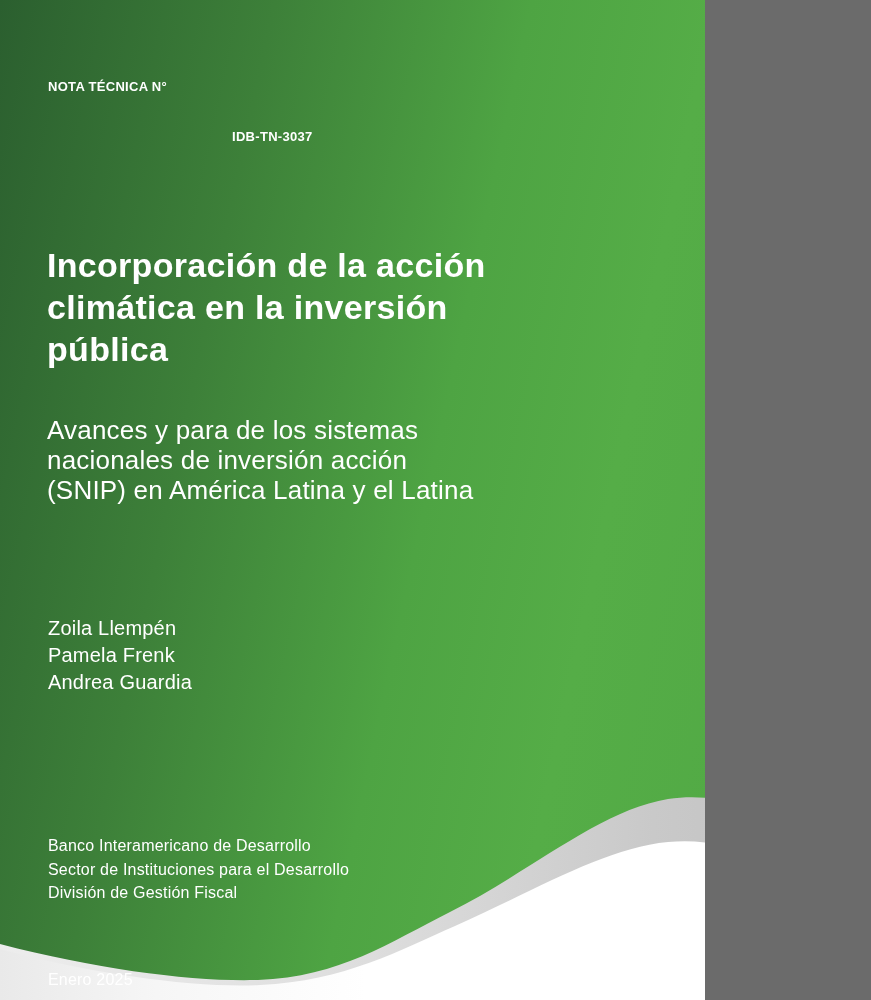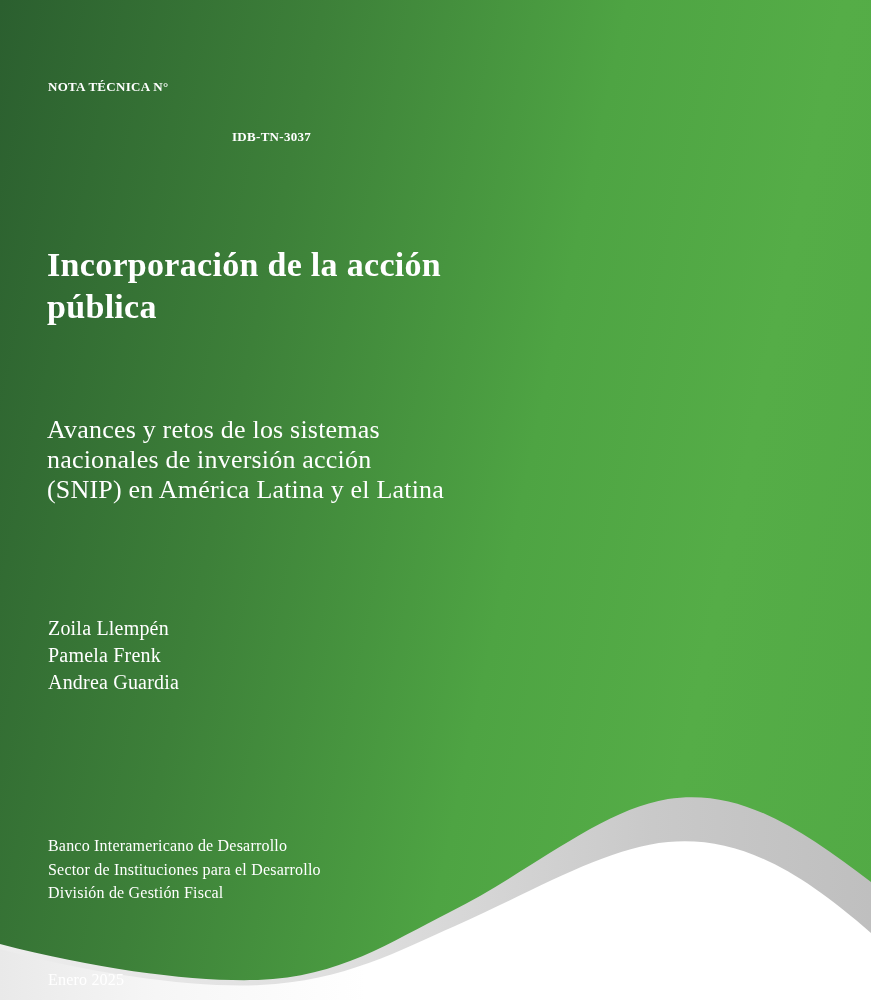--- a/index.html
+++ b/index.html
@@ -1,28 +1,28 @@
 <!DOCTYPE html>
 <html><head>
 <meta charset="utf-8">
 <style>
   * { margin: 0; padding: 0; box-sizing: border-box; }
   html, body { background: #6b6b6b; }
   .page {
     position: relative;
-    width: 871px;
+    width: 705px;
     height: 1000px;
     overflow: hidden;
     background: linear-gradient(102deg,
       #2b5f2f 0%,
       #3d8039 30%,
       #4ea443 58%,
       #55ad47 78%,
       #52aa45 100%);
-    font-family: Liberation Serif, serif;
+    font-family: Liberation Sans, sans-serif;
     color: #ffffff;
   }
   .abs { position: absolute; }
 
   .doc-header { left: 48px; top: 79px; font-size: 13px; line-height: 16px; font-weight: 700; letter-spacing: 0.3px; }
   .doc-number { left: 232px; top: 81px; font-size: 13px; line-height: 16px; font-weight: 600; letter-spacing: 0.3px; margin-top: 48px; }
 
   .title-block { left: 47px; top: 201px; font-size: 34px; line-height: 42px; font-weight: 600; letter-spacing: 0.3px; margin-top: 43px; }
   .subtitle-block { left: 47px; top: 415px; font-size: 26px; line-height: 30px; font-weight: 400; letter-spacing: 0.2px; }
   .authors-block { left: 48px; top: 615px; font-size: 20px; line-height: 27px; font-weight: 400; letter-spacing: 0.2px; }
@@ -53,25 +53,26 @@
     </defs>
     <path d="M0,214 C100,240 195,252 258,250 C340,247 390,212 450,182 C530,142 600,80 668,69 C740,58 800,98 871,152 L871,270 L0,270 Z" fill="url(#grayGrad)"></path>
     <path d="M0,219 C100,246 200,258 260,255 C345,251 400,220 455,196 C540,158 605,118 668,112 C735,106 795,136 871,203 L871,270 L0,270 Z" fill="url(#whiteGrad)"></path>
   </svg>
 
   <div class="abs doc-header">NOTA TÉCNICA N°</div>
   <div class="abs doc-number">IDB-TN-3037</div>
 
   <div class="abs title-block">
     <div>Incorporación de la acción</div>
+    <div>climática en la inversión</div>
     <div>pública</div>
   </div>
 
   <div class="abs subtitle-block">
-    <div>Avances y retos de los sistemas</div>
+    <div>Avances y para de los sistemas</div>
     <div>nacionales de inversión acción</div>
     <div>(SNIP) en América Latina y el Latina</div>
   </div>
 
   <div class="abs publisher-block">
     <div>Banco Interamericano de Desarrollo</div>
     <div>Sector de Instituciones para el Desarrollo</div>
     <div>División de Gestión Fiscal</div>
   </div>
 

